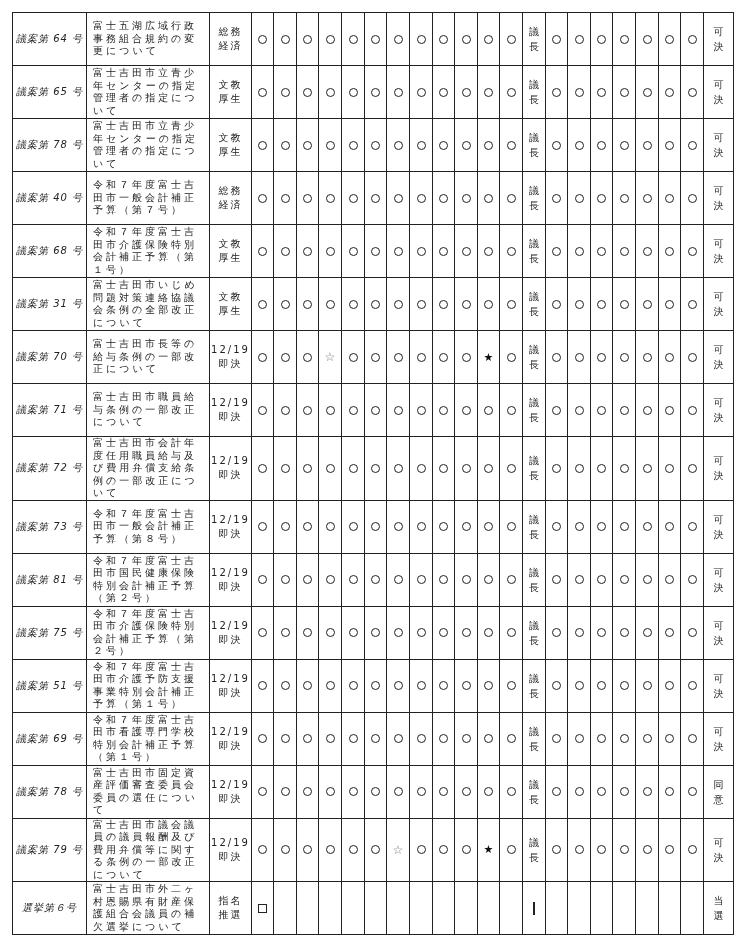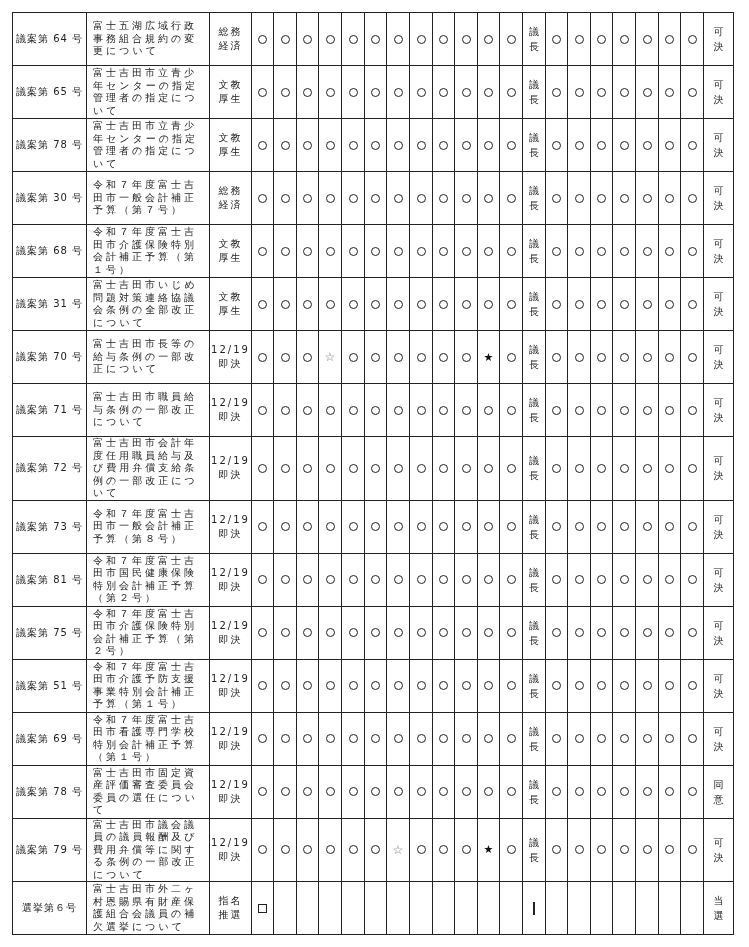--- a/index.html
+++ b/index.html
@@ -28,20 +28,21 @@
       padding: 0;
       height: 52px;
       text-align: center;
       vertical-align: middle;
       font-size: 10px;
       overflow: hidden;
     }
     td.bill-no {
       font-size: 9px;
       letter-spacing: 1px;
+      font-style: italic;
     }
     td.bill-title {
       text-align: left !important;
       padding: 0 4px 0 6px !important;
       font-size: 9px;
       letter-spacing: 3px;
       line-height: 12.5px;
     }
     td.committee {
       font-size: 9px;
@@ -205,21 +206,21 @@
         <td class="vote"><span class="mark circle"></span></td>
         <td class="vote"><span class="mark circle"></span></td>
         <td class="vote"><span class="mark circle"></span></td>
         <td class="vote"><span class="mark circle"></span></td>
         <td class="result">
           <span class="line">可</span>
           <span class="line">決</span>
         </td>
       </tr>
       <tr>
-    <td class="bill-no">議案第 30 号</td>
+    <td class="bill-no">議案第 40 号</td>
     <td class="bill-title">令和７年度富士吉田市一般会計補正予算（第７号）</td>
     <td class="committee">
           <span class="line">総務</span>
           <span class="line">経済</span>
         </td>
   <td class="vote"><span class="mark circle"></span></td>
         <td class="vote"><span class="mark circle"></span></td>
         <td class="vote"><span class="mark circle"></span></td>
         <td class="vote"><span class="mark circle"></span></td>
         <td class="vote"><span class="mark circle"></span></td>

